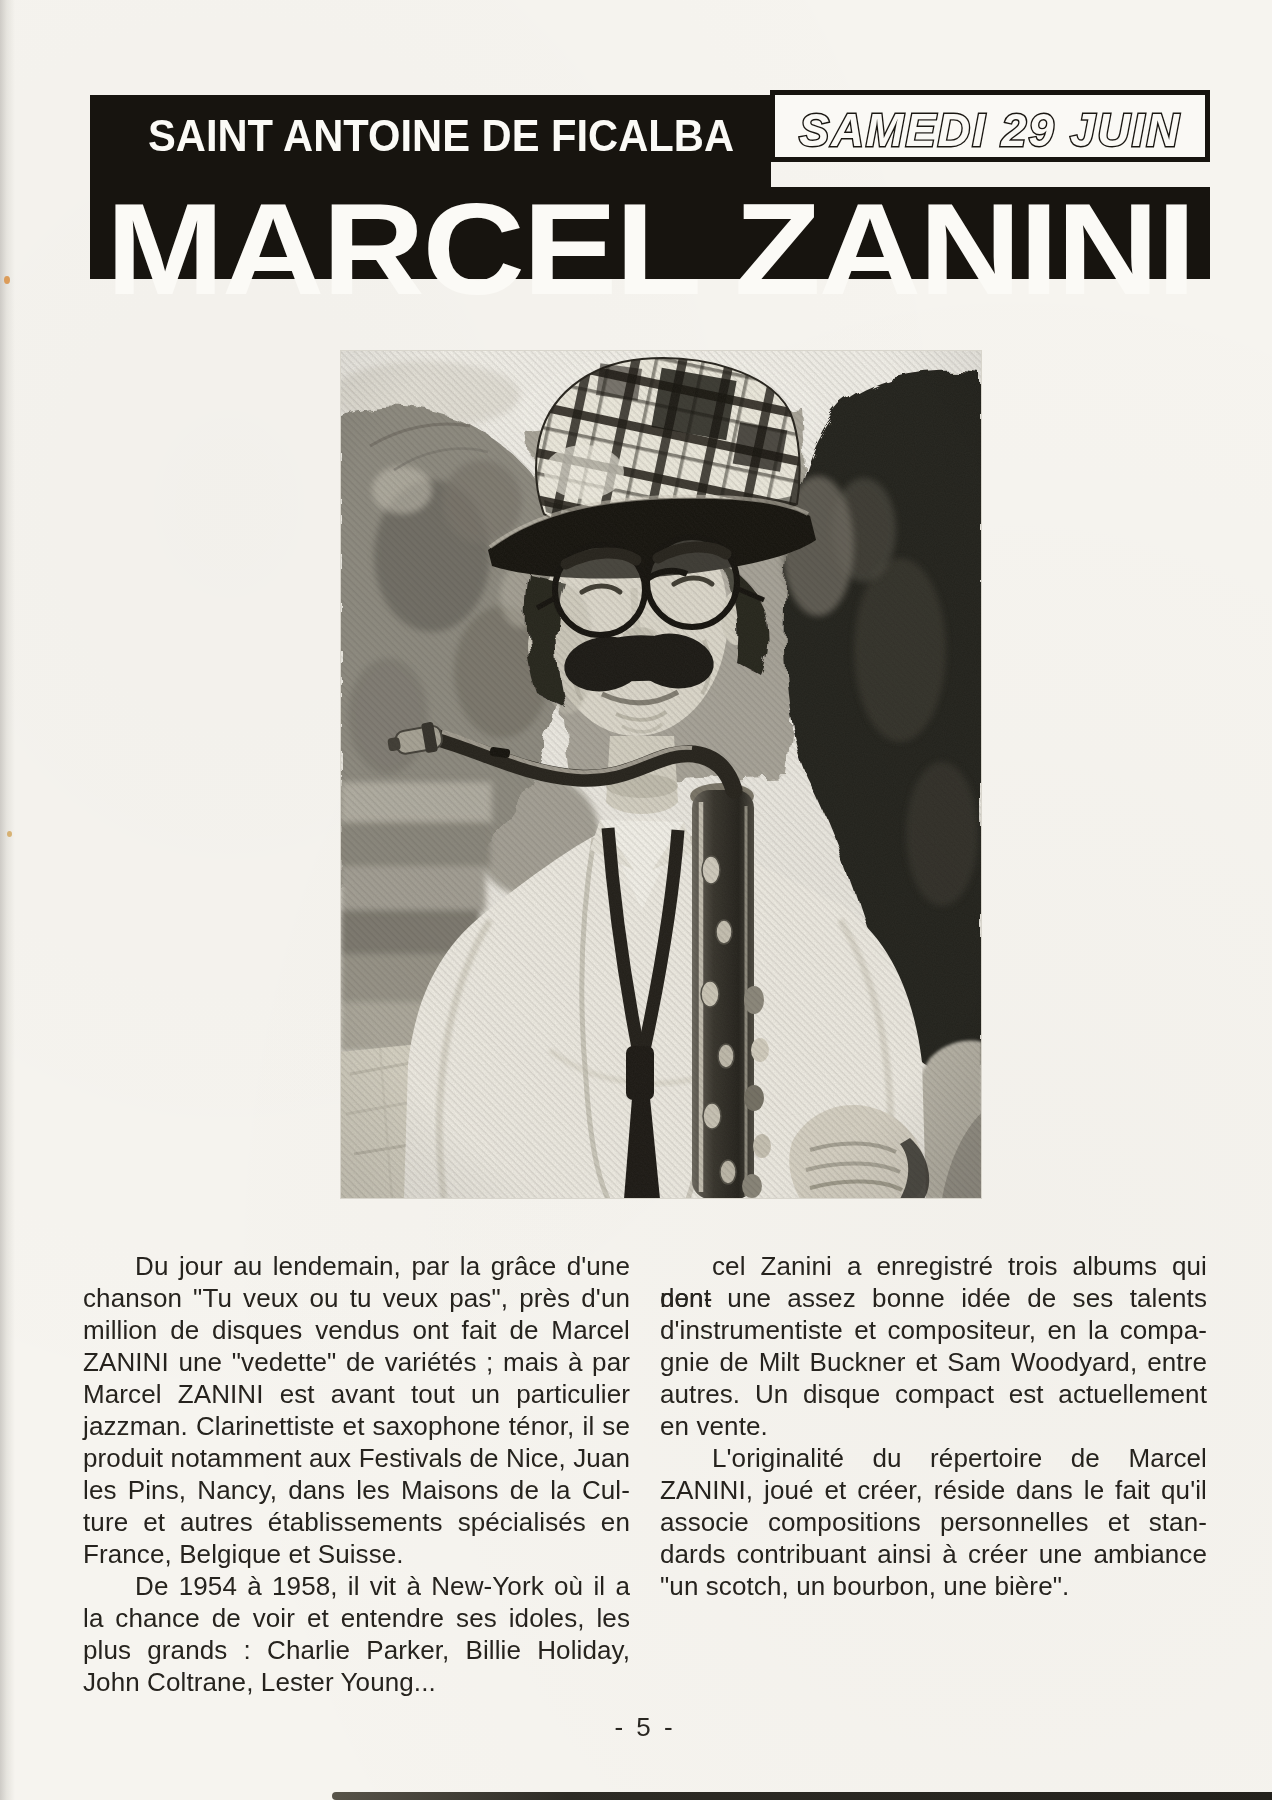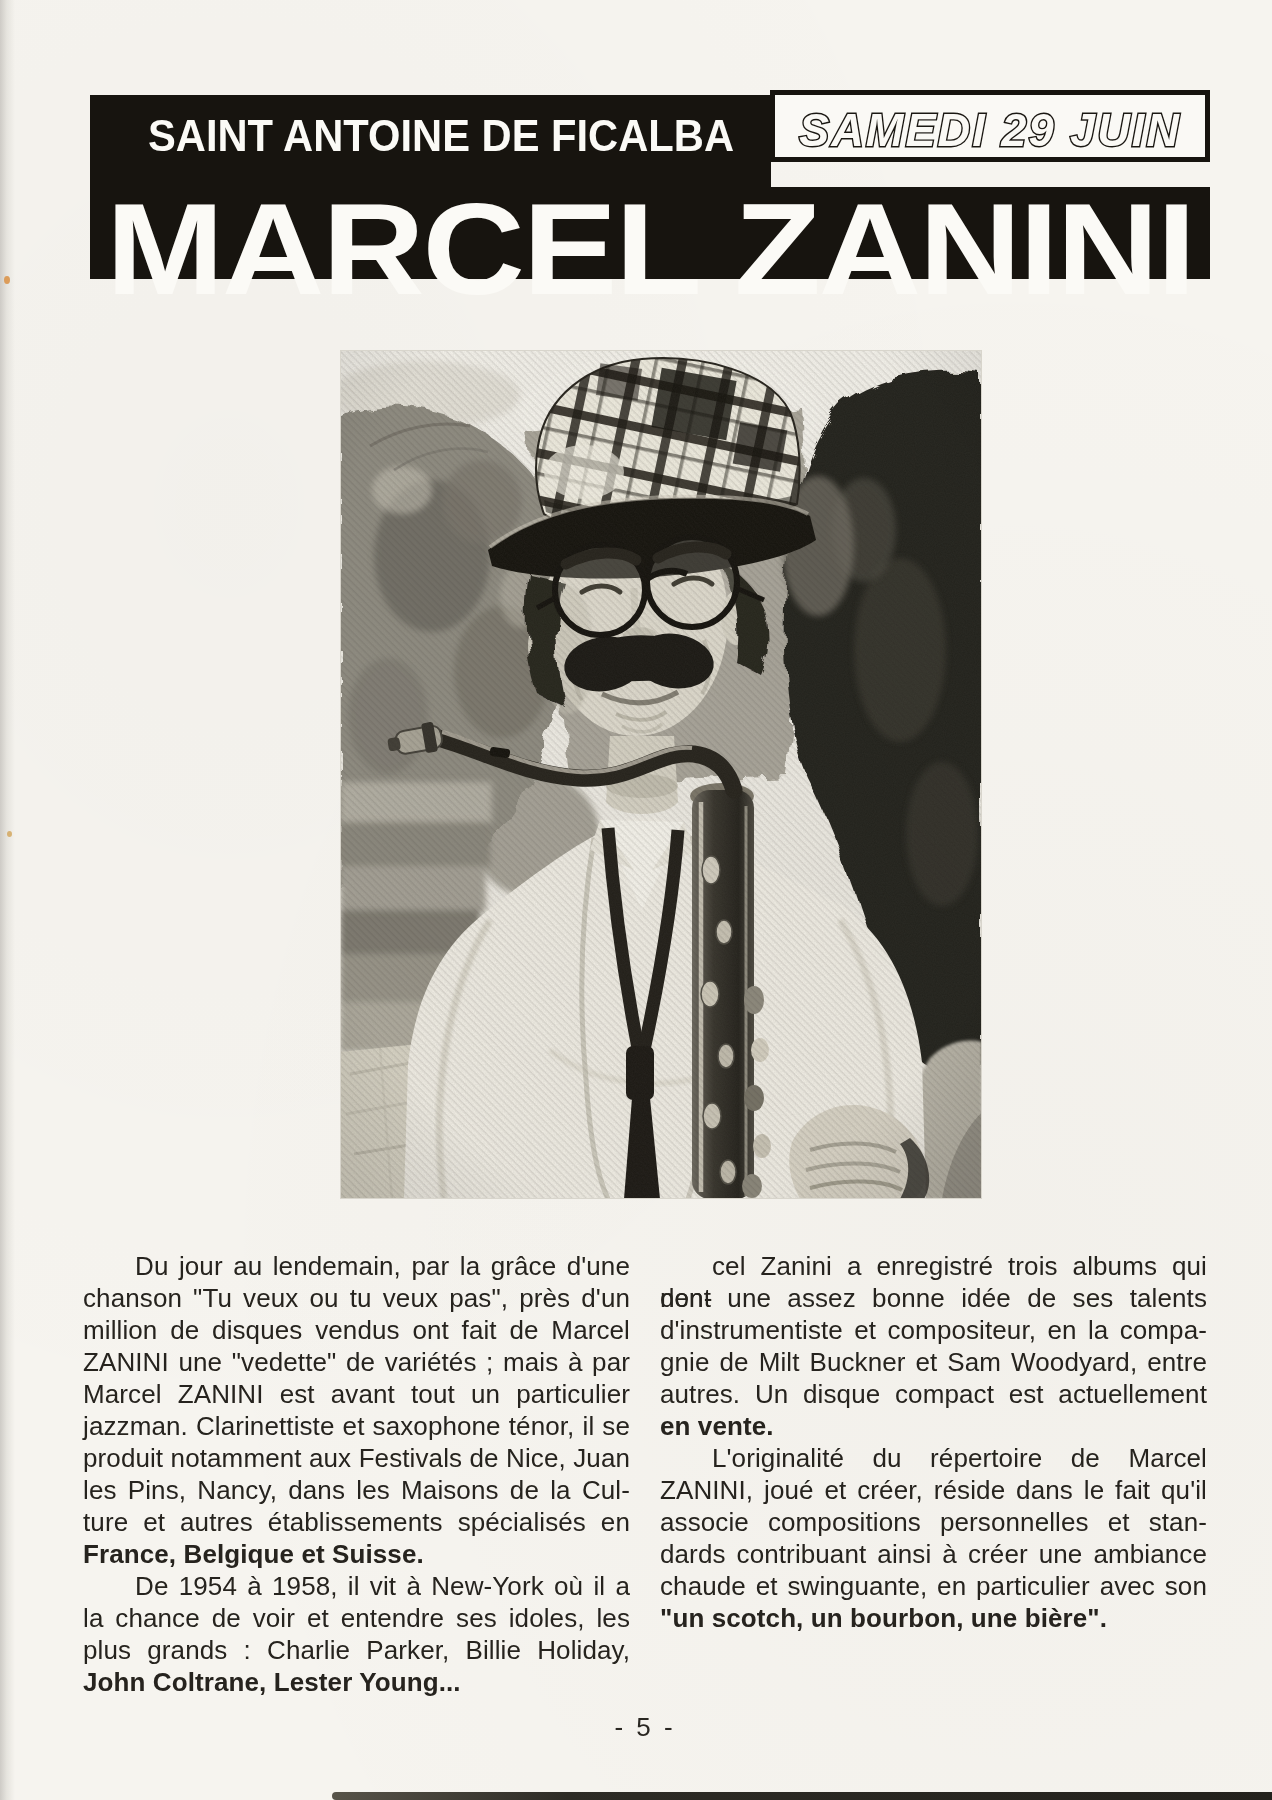--- a/index.html
+++ b/index.html
@@ -45,21 +45,21 @@
 
   .column {
     position: absolute; top: 1226px; width: 547px;
     font-size: 26px; line-height: 32px; color: #26231e;
     letter-spacing: 0.1px;
     margin-top: 24px;
   }
   .column-left  { left: 83px; }
   .column-right { left: 660px; }
   .jline { text-align: justify; text-align-last: justify; height: 32px; }
-  .jline.last { text-align-last: left; font-weight: bold; }
+  .jline.last { text-align-last: left; }
   .para .jline:first-child { text-indent: 52px; }
 
   .page-number {
     position: absolute; left: 0; top: 1712px; width: 1272px;
     text-align: center; text-indent: 18px;
     font-size: 26px; letter-spacing: 3px; color: #2a2722;
   }
   .bottom-strip {
     position: absolute; left: 332px; top: 1792px; width: 940px; height: 8px;
     background: linear-gradient(to right, #575349, #2d2b25 25%, #23211c);
@@ -320,21 +320,20 @@
         <div class="jline">d'instrumentiste et compositeur, en la compa-</div>
         <div class="jline">gnie de Milt Buckner et Sam Woodyard, entre</div>
         <div class="jline">autres. Un disque compact est actuellement</div>
         <div class="jline last">en vente.</div>
       </div>
     <div class="para">
         <div class="jline">L'originalité du répertoire de Marcel</div>
         <div class="jline">ZANINI, joué et créer, réside dans le fait qu'il</div>
         <div class="jline">associe compositions personnelles et stan-</div>
         <div class="jline">dards contribuant ainsi à créer une ambiance</div>
-        <div class="jline">chaude et swinguante, en particulier avec son</div>
         <div class="jline last">"un scotch, un bourbon, une bière".</div>
       </div>
   </div>
 
   <div class="page-number">- 5 -</div>
 
   <div class="bottom-strip"></div>
 </div>
 
 </body></html>

